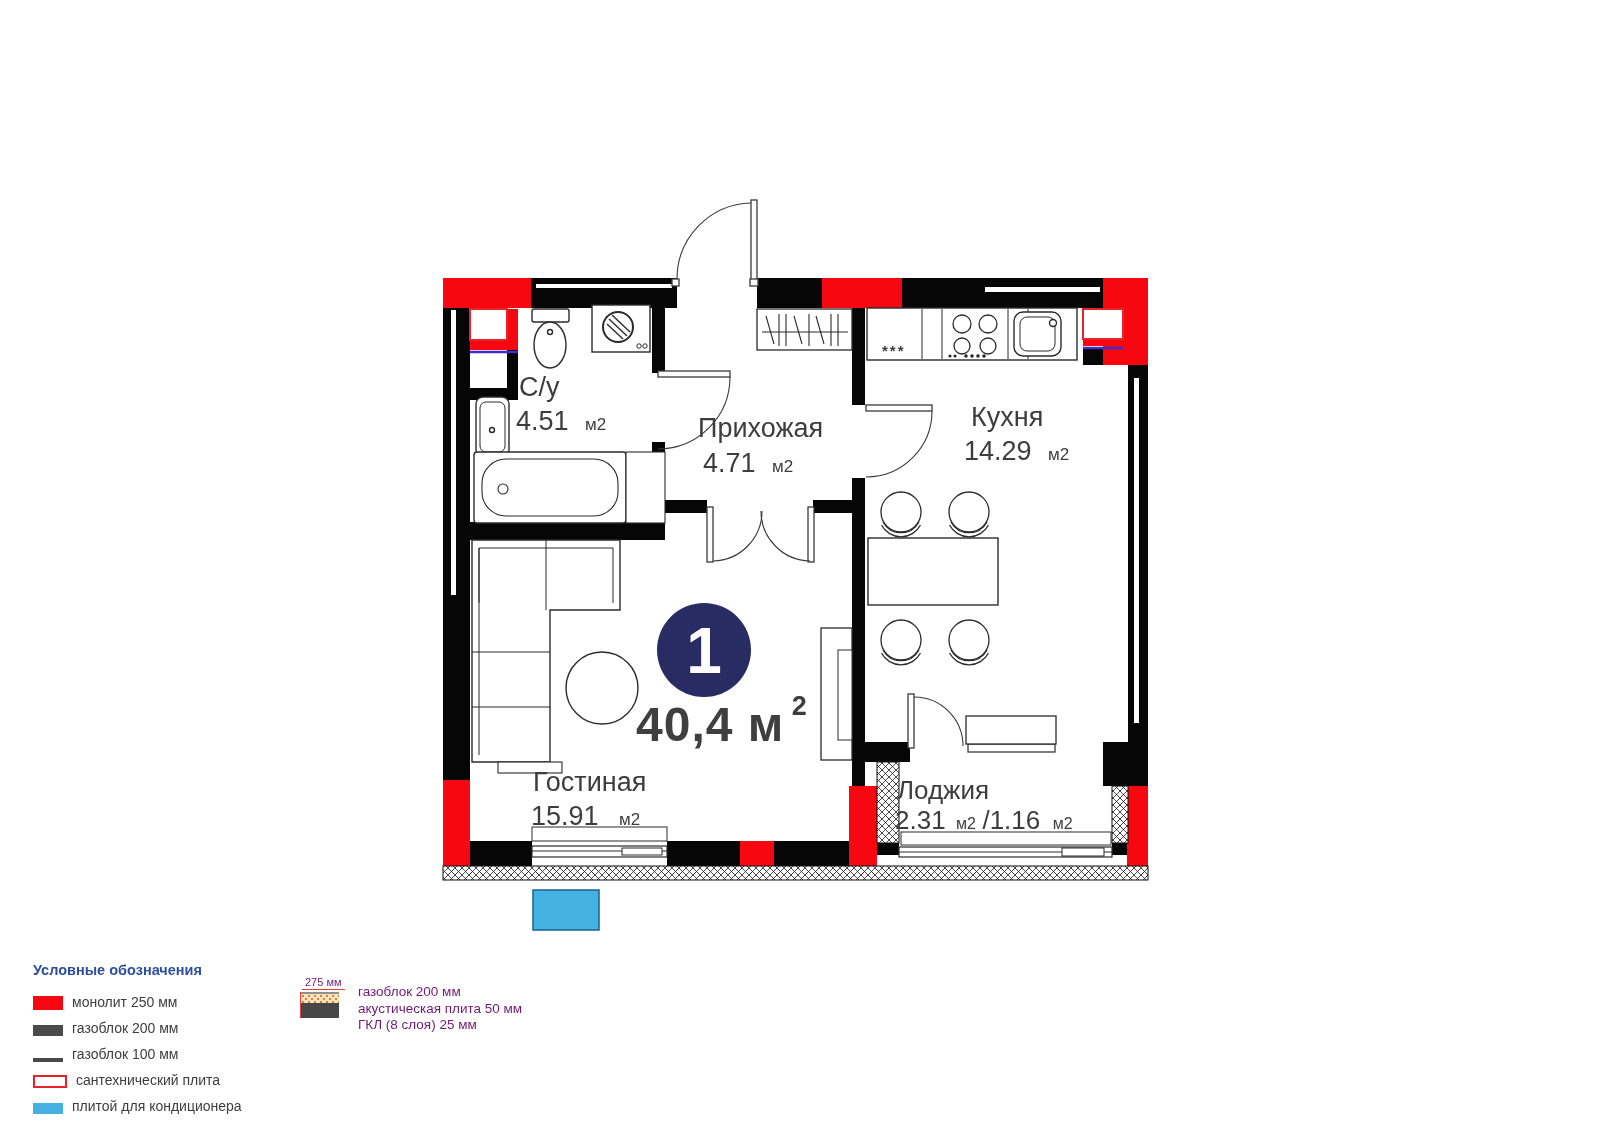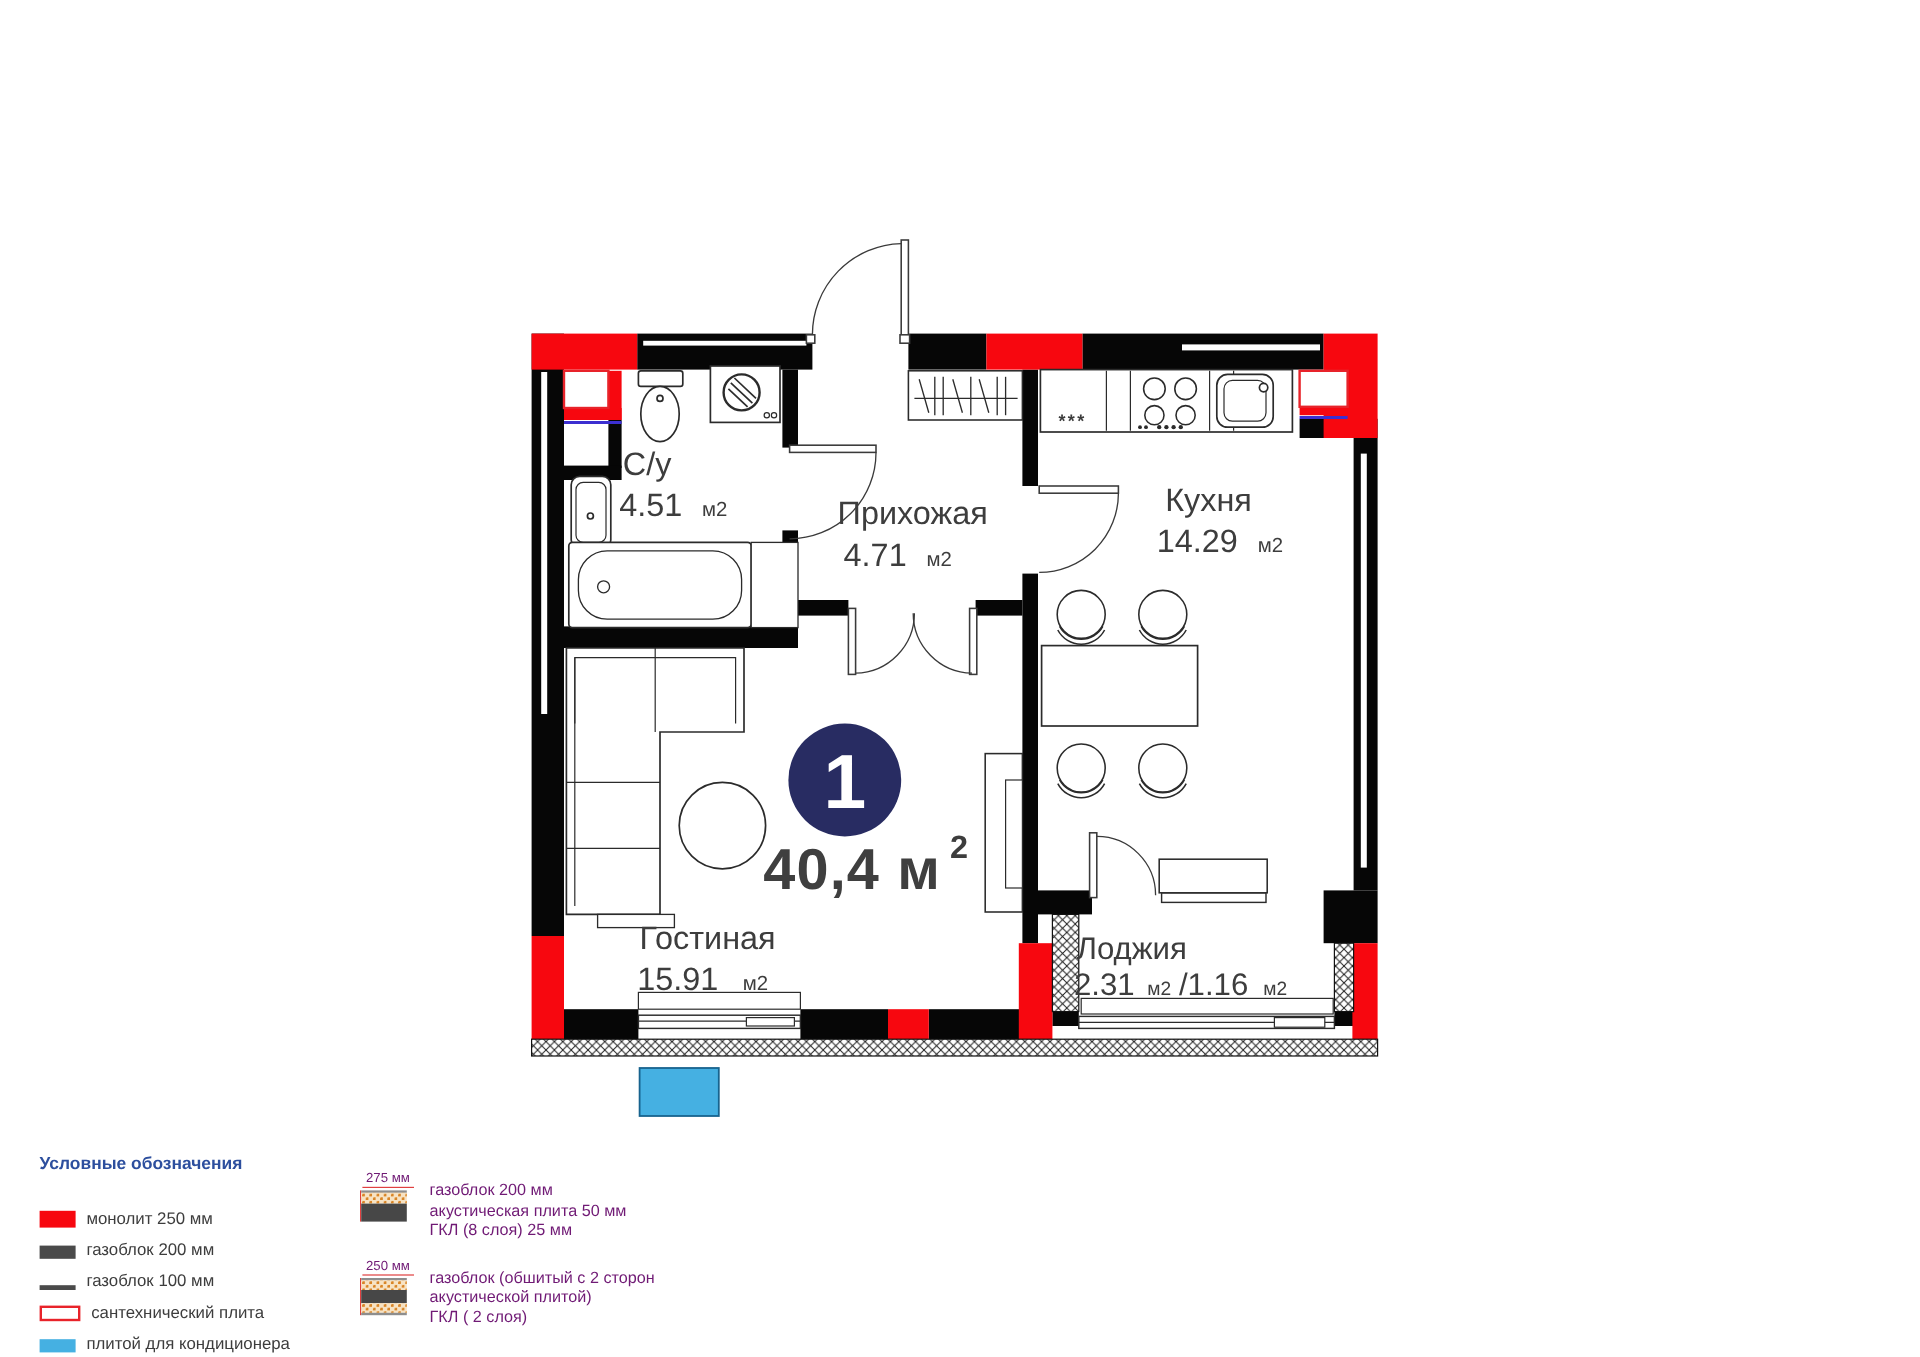--- a/index.html
+++ b/index.html
@@ -10,21 +10,21 @@
   .room-name{font-size:27px;}
   .room-area{font-size:27px;}
   .room-unit{font-size:17px;}
   .unit-digit{font-size:64px;font-weight:bold;fill:#ffffff;}
   .total-area{font-size:48px;font-weight:bold;fill:#3f3f3f;letter-spacing:1px;}
   .total-sup{font-size:27px;font-weight:bold;}
   .freezer-mark{font-size:15px;font-weight:bold;letter-spacing:2px;}
 
   
   .legend{position:absolute;left:33px;top:962px;color:#3d3d3d;}
-  .legend-title{color:#2d4f9e;font-size:14.5px;font-weight:bold;margin-bottom:28px;}
+  .legend-title{color:#2d4f9e;font-size:14.5px;font-weight:bold;margin-bottom:15px;}
   .legend-row{display:flex;align-items:flex-end;margin-bottom:9px;height:17px;}
   .sw{width:30px;margin-right:9px;flex:none;}
   .sw-monolith{height:14px;background:#f7070f;}
   .sw-gas200{height:11px;background:#4a4a4a;}
   .sw-gas100{height:4px;background:#4a4a4a;}
   .sw-duct{height:9px;background:#fff;border:2px solid #e8232a;}
   .sw-ac{height:11px;background:#45b0e2;}
   .legend-label{font-size:14px;white-space:nowrap;}
 
   .wall-types{position:absolute;left:300px;top:972px;color:#701a75;}
@@ -348,32 +348,15 @@
         <div class="layer-dark h15"></div>
       </div>
     </div>
     <div class="wt-lines">
       <div>газоблок 200 мм</div>
       <div>акустическая плита 50 мм</div>
       <div>ГКЛ (8 слоя) 25 мм</div>
     </div>
   </div>
 
-  <div class="wall-type">
-    <div class="wt-swatch-col">
-      <span class="wt-dim">250 мм</span>
-      <div class="layers">
-        <div class="layer-line"></div>
-        <div class="layer-dots h8"></div>
-        <div class="layer-dark h11"></div>
-        <div class="layer-dots h8"></div>
-        <div class="layer-line"></div>
-      </div>
-    </div>
-    <div class="wt-lines">
-      <div>газоблок (обшитый с 2 сторон</div>
-      <div>акустической плитой)</div>
-      <div>ГКЛ ( 2 слоя)</div>
-    </div>
-  </div>
 </div>
 
 </div>
 
 </body></html>

